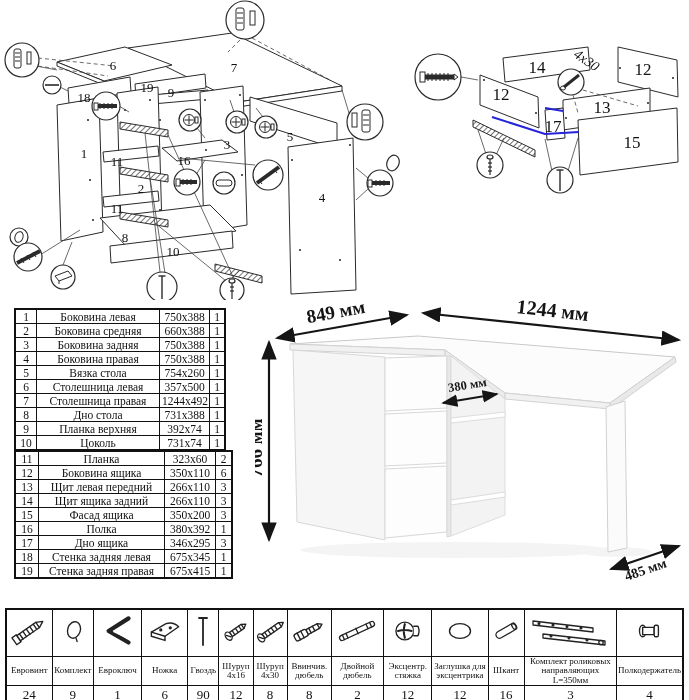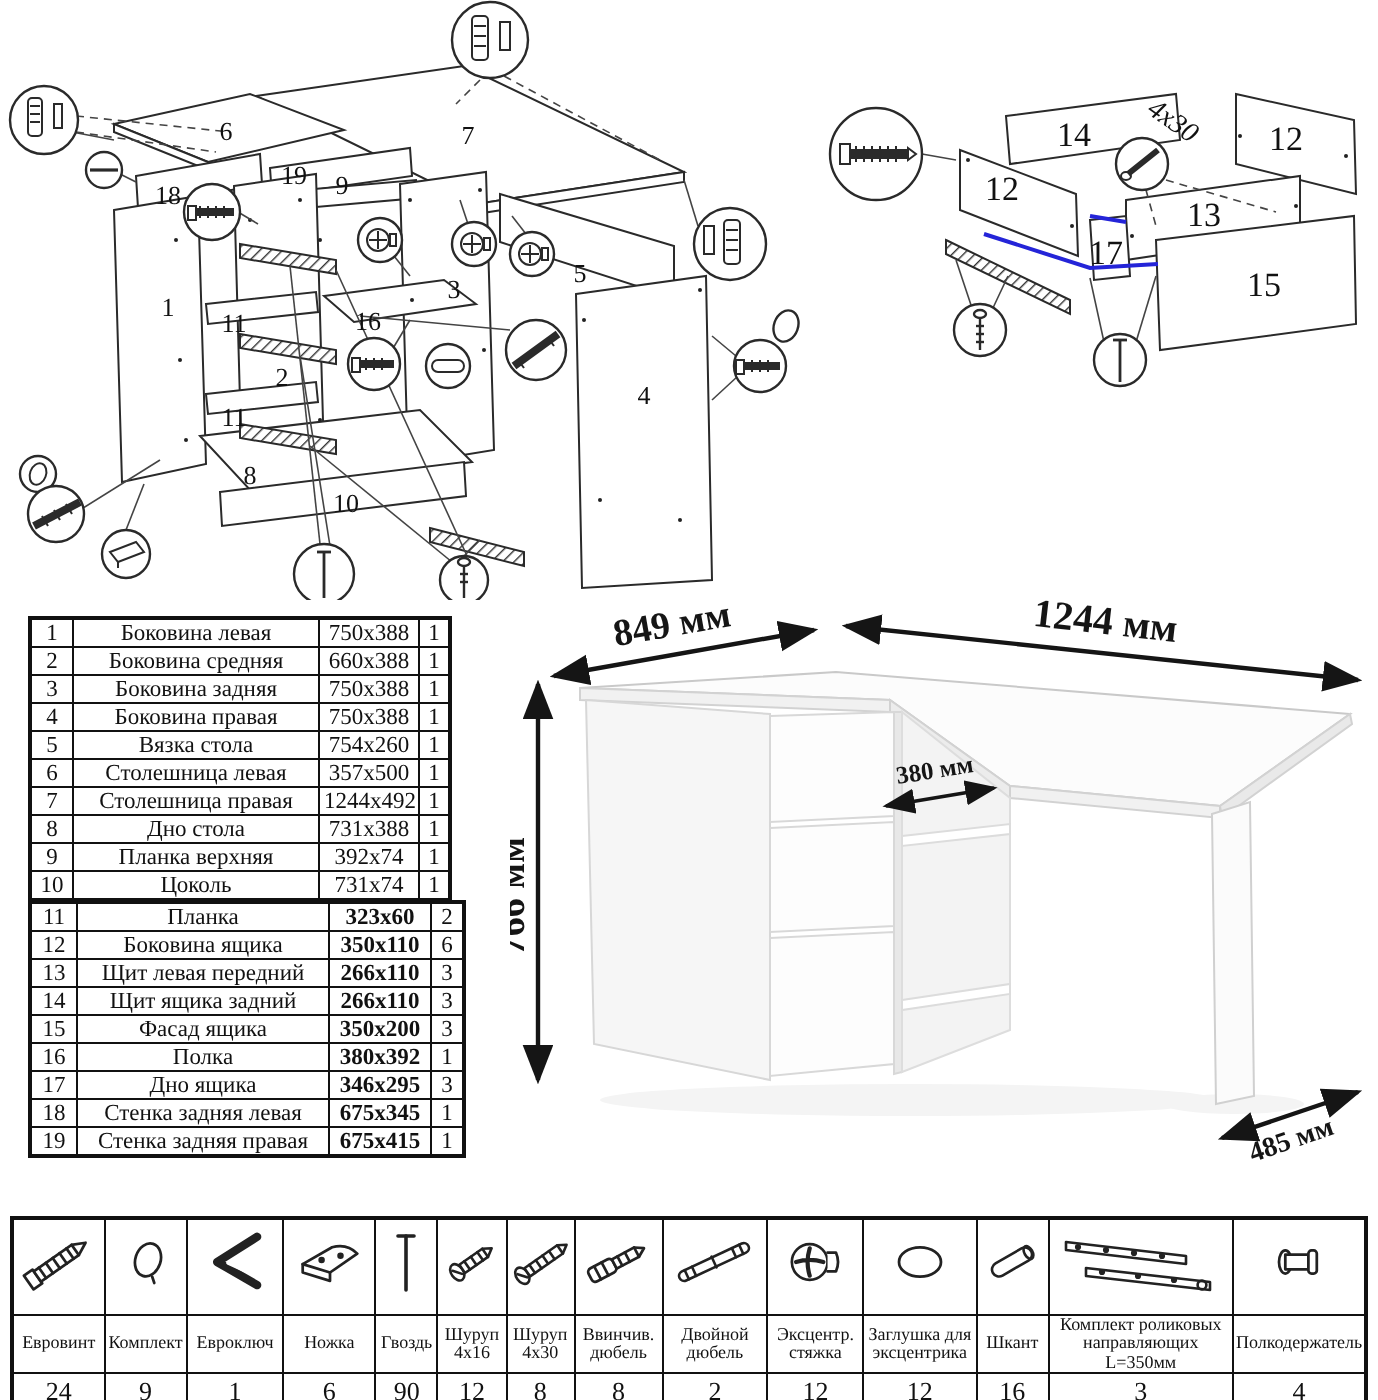--- a/index.html
+++ b/index.html
@@ -14,21 +14,21 @@
   table.pt td{border:1px solid #111;padding:0 2px;height:13px;line-height:12px;
               font-size:11.5px;white-space:nowrap;overflow:hidden;text-align:center;}
   table.ptA{width:193px;}
   table.ptB{width:200px;margin-top:-1px;}
   td.c-num{width:16px;}
   td.c-name{width:118px;margin-top:48px;}
   td.c-size{width:45px;font-size:11px;margin-top:41px;}
   td.c-qty{width:10px;}
   table.ptB td.c-num{width:18px;}
   table.ptB td.c-name{width:121px;}
-  table.ptB td.c-size{width:46px;font-weight:bold;}
+  table.ptB td.c-size{width:46px;}
   table.ptB td.c-qty{width:11px;}
 
   
   .hw-title{position:absolute;left:0;top:587px;width:689px;text-align:center;
             font-size:17px;}
   table.hw{position:absolute;left:5px;top:608px;width:679px;border-collapse:collapse;
            border:2px solid #111;table-layout:fixed;}
   table.hw td{border:1px solid #111;padding:0;text-align:center;vertical-align:middle;overflow:hidden;}
   tr.hw-icons td{height:44px;}
   tr.hw-names td{height:24px;font-size:9px;line-height:1.05;}

